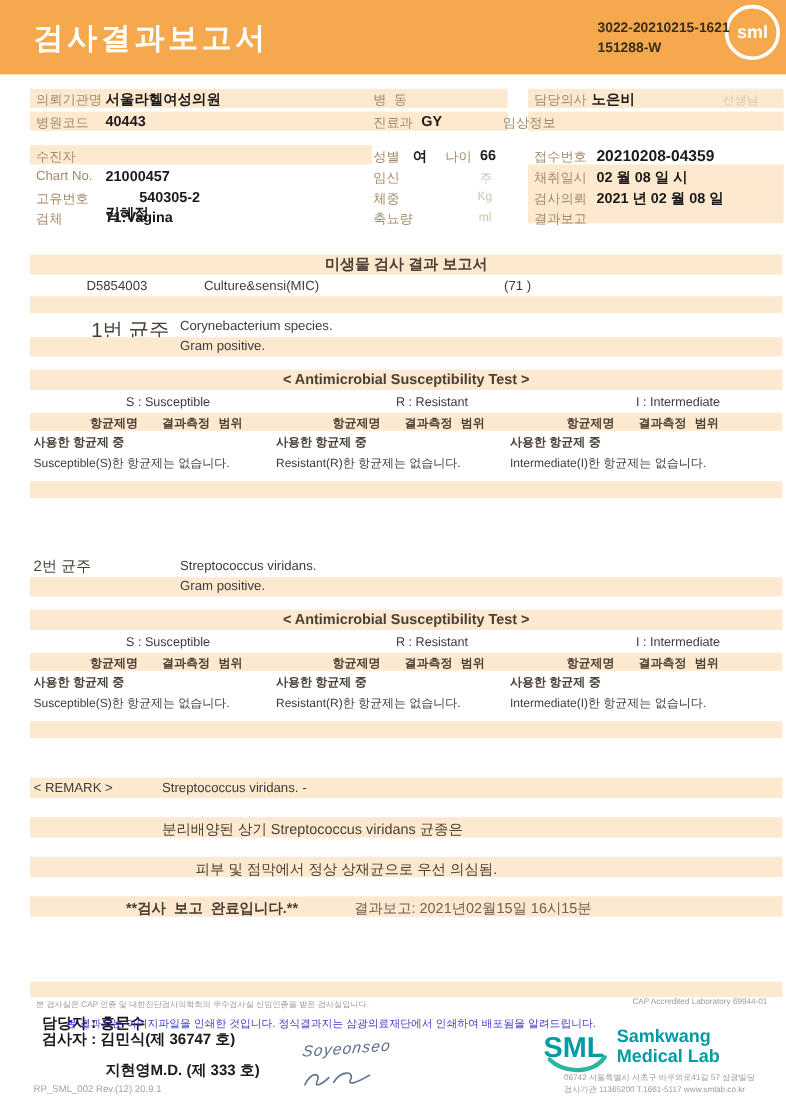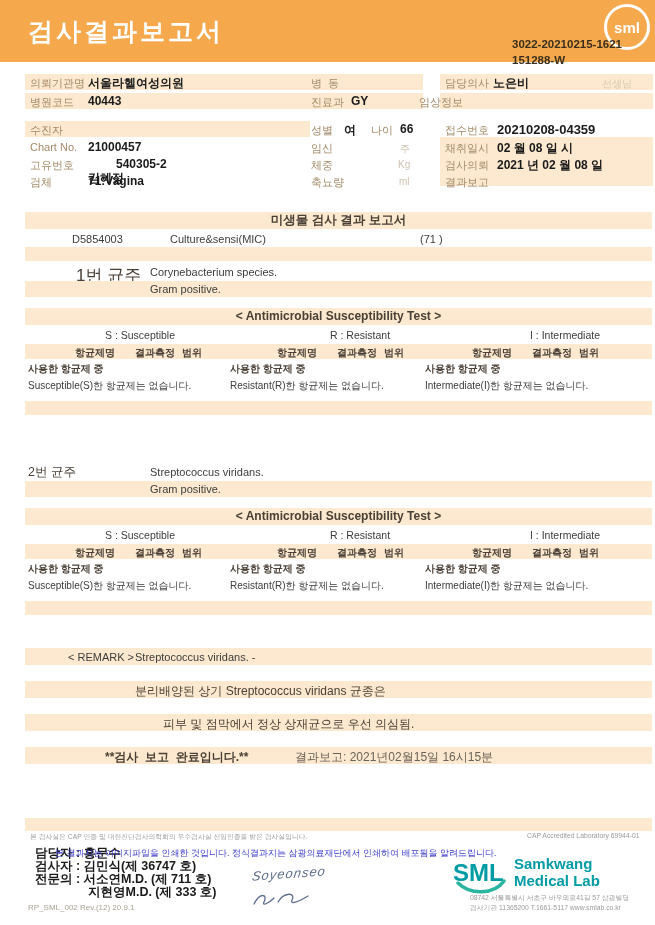--- a/index.html
+++ b/index.html
@@ -3,21 +3,21 @@
 <meta charset="utf-8">
 <style>
   * { margin:0; padding:0; box-sizing:border-box; }
   html,body { background:#ffffff; }
   body { font-family:"Liberation Sans","DejaVu Sans",sans-serif; }
   .page { position:relative; width:655px; height:925px; background:#ffffff; overflow:hidden; }
 
   
   .header { position:absolute; top:0; left:0; width:655px; height:62px; background:#F5A84C; }
   .header-title { position:absolute; left:28px; top:15px; color:#ffffff; font-size:25px; font-weight:bold; letter-spacing:3px; }
-  .header-no { position:absolute; left:512px; top:17px; font-size:11.5px; font-weight:bold; color:#3f3categories; color:#3a2f1d; line-height:1.35; z-index:3;margin-top:20px; }
+  .header-no { position:absolute; left:498px; top:17px; font-size:11.5px; font-weight:bold; color:#3f3categories; color:#3a2f1d; line-height:1.35; z-index:3; }
   .header-logo { position:absolute; right:5px; top:4px; width:46px; height:46px; border:3px solid #ffffff; border-radius:50%; color:#ffffff; font-size:15px; font-weight:bold; display:flex; align-items:center; justify-content:center; z-index:2; }
 
   
   .band { position:absolute; left:25px; width:627px; background:#FCE9CF; }
   .lbl { color:#A38A68; font-size:11px; }
   .val { color:#1a1a1a; font-size:12px; font-weight:bold; }
   .unit { color:#CDC2AF; font-size:10px; }
   .abs { position:absolute; white-space:pre; }
   .dark { color:#4a4036; }
   .txt { color:#3c3c3c; font-size:11px; }
@@ -172,21 +172,21 @@
   <span class="abs ast-head" style="left:230px; top:562px;">사용한 항균제 중</span>
   <span class="abs ast-head" style="left:425px; top:562px;">사용한 항균제 중</span>
 
   <span class="abs note" style="left:28px;  top:579px;">Susceptible(S)한 항균제는 없습니다.</span>
   <span class="abs note" style="left:230px; top:579px;">Resistant(R)한 항균제는 없습니다.</span>
   <span class="abs note" style="left:425px; top:579px;">Intermediate(I)한 항균제는 없습니다.</span>
 
   <div class="band" style="top:601px; height:14px;"></div>
 
   <div class="band" style="top:648px; height:17px;"></div>
-  <span class="abs txt" style="left:28px;  top:651px;margin-left:40px;">&lt; REMARK &gt;</span>
+  <span class="abs txt" style="left:28px;  top:651px;">&lt; REMARK &gt;</span>
   <span class="abs txt" style="left:135px; top:651px;">Streptococcus viridans. -</span>
 
   <div class="band" style="top:681px; height:17px;"></div>
   <span class="abs dark" style="left:135px; top:683px; font-size:12px;">분리배양된 상기 Streptococcus viridans 균종은</span>
 
   <div class="band" style="top:714px; height:17px;"></div>
   <span class="abs dark" style="left:135px; top:716px; font-size:12px;margin-left:28px;">피부 및 점막에서 정상 상재균으로 우선 의심됨.</span>
 
   <div class="band" style="top:747px; height:17px;"></div>
   <span class="abs dark" style="left:105px; top:749px; font-size:12px; font-weight:bold;">**검사  보고  완료입니다.**</span>
@@ -194,21 +194,20 @@
 
   <div class="band" style="top:818px; height:13px;"></div>
 
   <span class="tiny" style="left:30px;  top:832px;">본 검사실은 CAP 인증 및 대한진단검사의학회의 우수검사실 신임인증을 받은 검사실입니다.</span>
   <span class="tiny" style="left:527px; top:832px;">CAP Accredited Laboratory 69944-01</span>
 
   <span class="blue-notice">본 결과지는 이미지파일을 인쇄한 것입니다. 정식결과지는 삼광의료재단에서 인쇄하여 배포됨을 알려드립니다.</span>
 
   <span class="staff" style="left:35px; top:845px;">담당자 : 홍문수</span>
   <span class="staff" style="left:35px; top:858px;">검사자 : 김민식(제 36747 호)</span>
-  <span class="staff" style="left:35px; top:871px;">전문의 : 서소연M.D. (제 711 호)</span>
   <span class="staff" style="left:88px; top:884px;">지현영M.D. (제 333 호)</span>
 
   <span class="sig-text">Soyeonseo</span>
   <svg class="abs" style="left:252px; top:888px;" width="60" height="22" viewBox="0 0 60 22">
     <path d="M2,16 C8,4 16,6 12,14 C10,18 16,16 22,10 M26,14 C32,4 44,4 40,12 C38,17 46,14 56,8" stroke="#5d6d8e" stroke-width="1.3" fill="none" stroke-linecap="round"></path>
   </svg>
 
   <svg class="sml-mark" viewBox="0 0 58 40">
     <text x="1" y="26" font-size="24" font-weight="bold" fill="#009BA4" font-family="Liberation Sans, sans-serif">SML</text>
     <path d="M6,28 C18,40 42,40 52,26" stroke="#2BB5A0" stroke-width="3.5" fill="none" stroke-linecap="round"></path>

